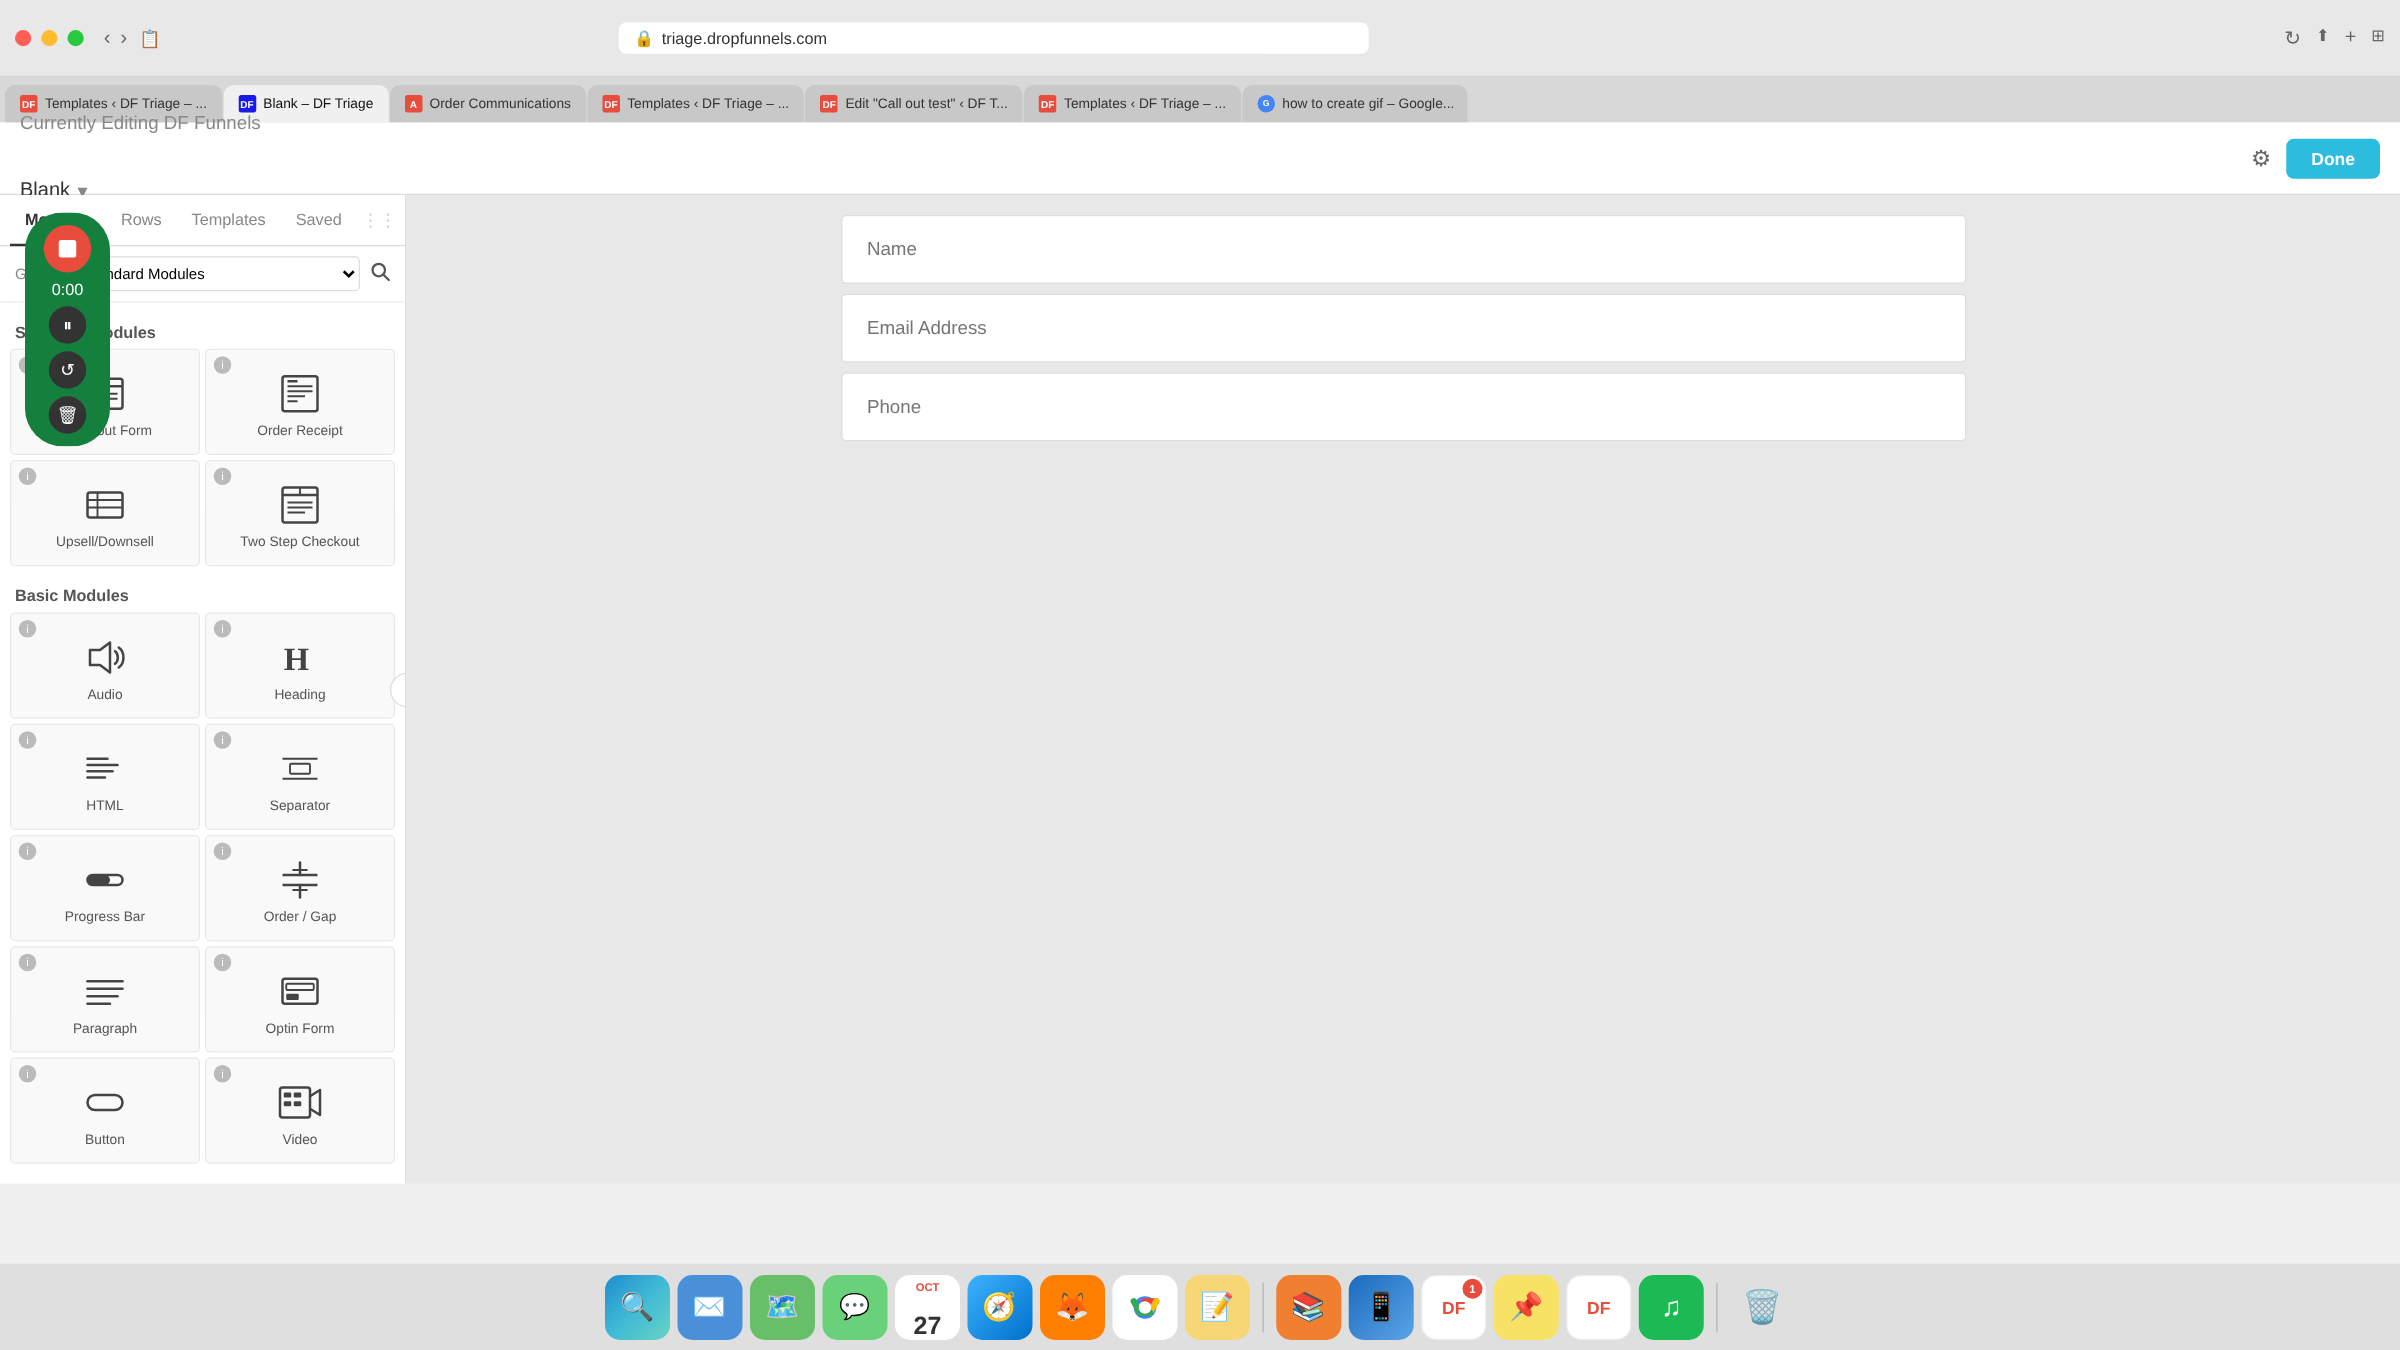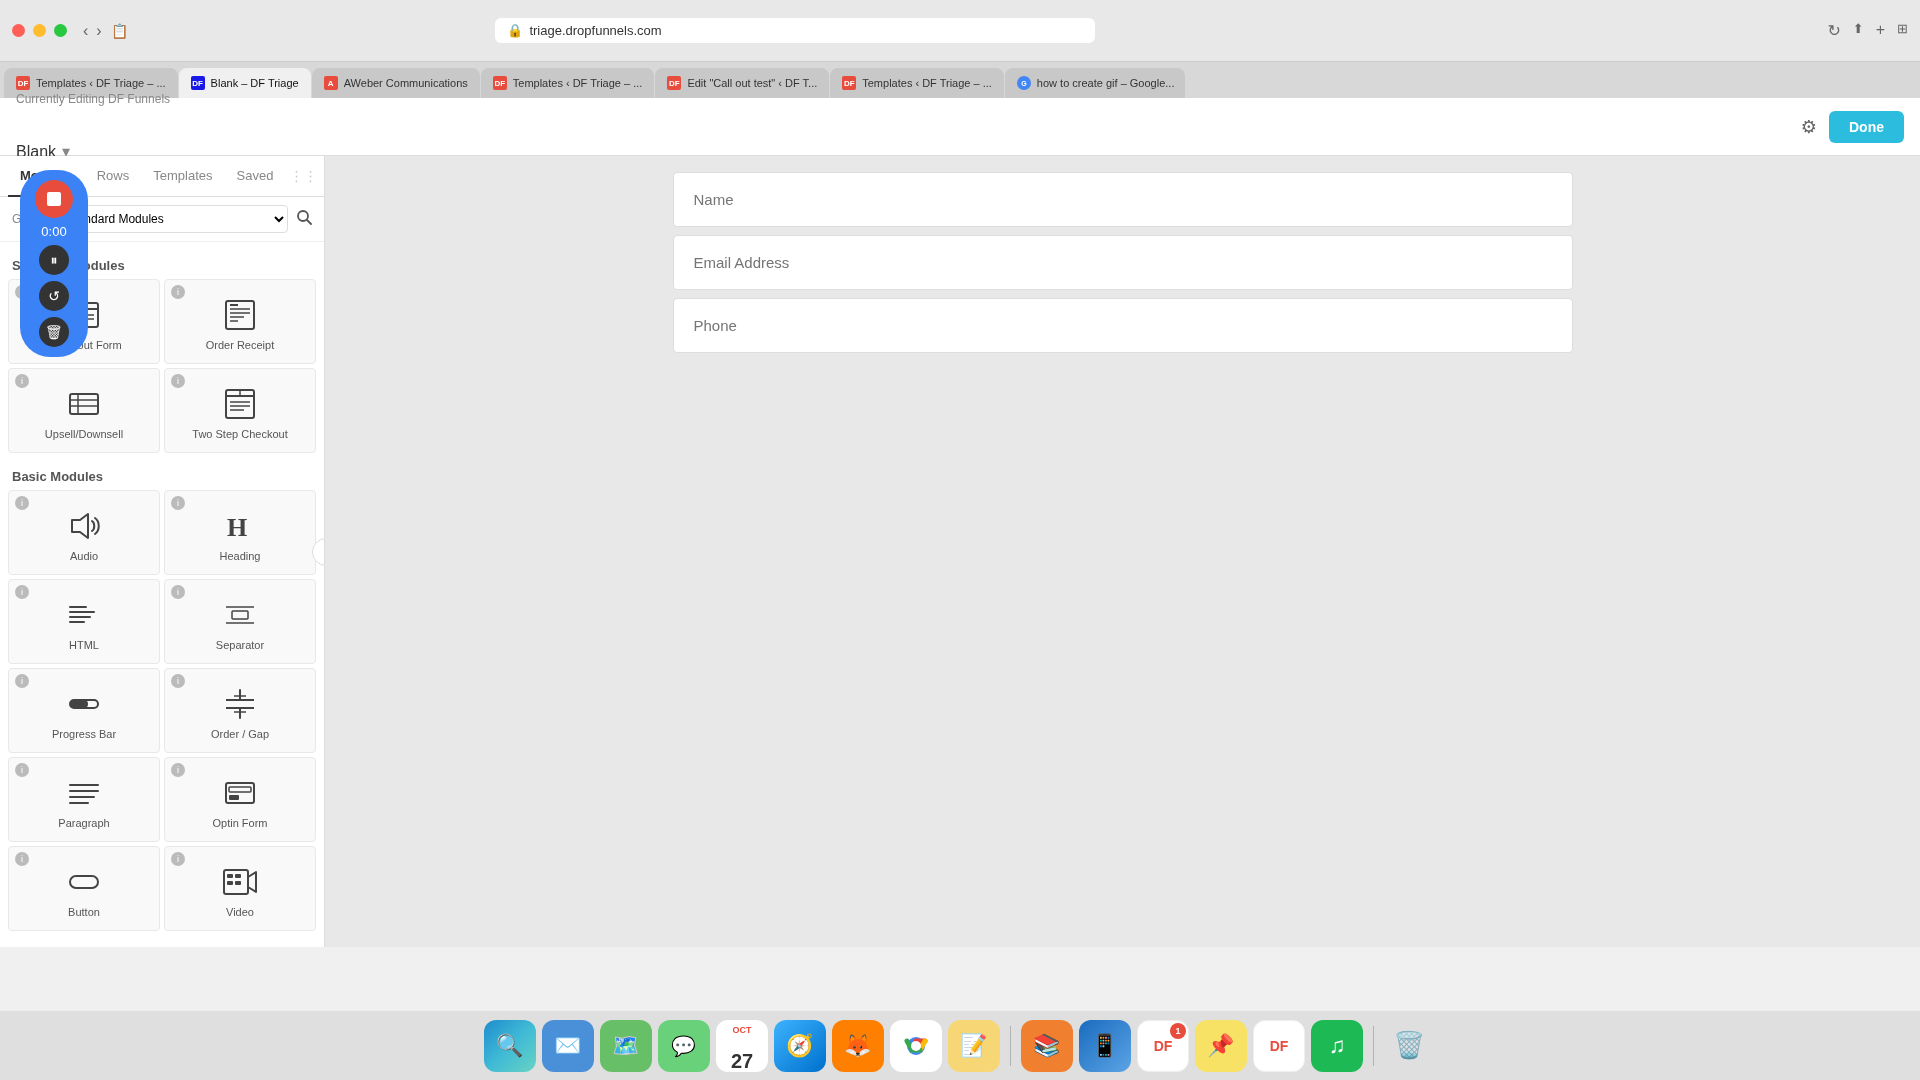--- a/index.html
+++ b/index.html
@@ -79,21 +79,21 @@
     .app-header {
       background: white;
       border-bottom: 1px solid #ddd;
       padding: 0 16px;
       height: 58px;
       display: flex;
       align-items: center;
       justify-content: space-between;
     }
     .header-left { display: flex; flex-direction: column; }
-    .header-subtitle { font-size: 12px; color: #888; }
+    .header-subtitle { font-size: 15px; color: #888; }
     .header-title { font-size: 16px; font-weight: 500; color: #333; }
     .header-right { display: flex; align-items: center; gap: 12px; }
     .header-menu-icon { color: #666; font-size: 18px; cursor: pointer; }
     .done-button {
       background: #2bbcde;
       color: white;
       border: none;
       border-radius: 6px;
       padding: 8px 20px;
       font-size: 14px;
@@ -211,21 +211,21 @@
       align-items: center;
       justify-content: center;
       cursor: pointer;
     }
 
     
     .recording-widget {
       position: fixed;
       left: 20px;
       top: 170px;
-      background: #3b82f6;
+      background: #15803d;
       border-radius: 30px;
       padding: 10px 12px;
       display: flex;
       flex-direction: column;
       align-items: center;
       gap: 6px;
       z-index: 1000;
       width: 68px;
     }
     .rec-stop-btn {
@@ -427,21 +427,21 @@
   <div class="browser-tab active">
     <div class="tab-favicon" style="background:#1a1ae8;">
       <span style="color:white;font-size:8px;font-weight:bold;display:flex;align-items:center;justify-content:center;height:100%;">DF</span>
     </div>
     <span>Blank – DF Triage</span>
   </div>
   <div class="browser-tab">
     <div class="tab-favicon" style="background:#e74c3c; border-radius:2px;">
       <span style="color:white;font-size:8px;font-weight:bold;display:flex;align-items:center;justify-content:center;height:100%;">A</span>
     </div>
-    <span>AWeber Communications</span>
+    <span>Order Communications</span>
   </div>
   <div class="browser-tab">
     <div class="tab-favicon" style="background:#e74c3c;">
       <span style="color:white;font-size:8px;font-weight:bold;display:flex;align-items:center;justify-content:center;height:100%;">DF</span>
     </div>
     <span>Templates ‹ DF Triage – ...</span>
   </div>
   <div class="browser-tab">
     <div class="tab-favicon" style="background:#e74c3c;">
       <span style="color:white;font-size:8px;font-weight:bold;display:flex;align-items:center;justify-content:center;height:100%;">DF</span>

